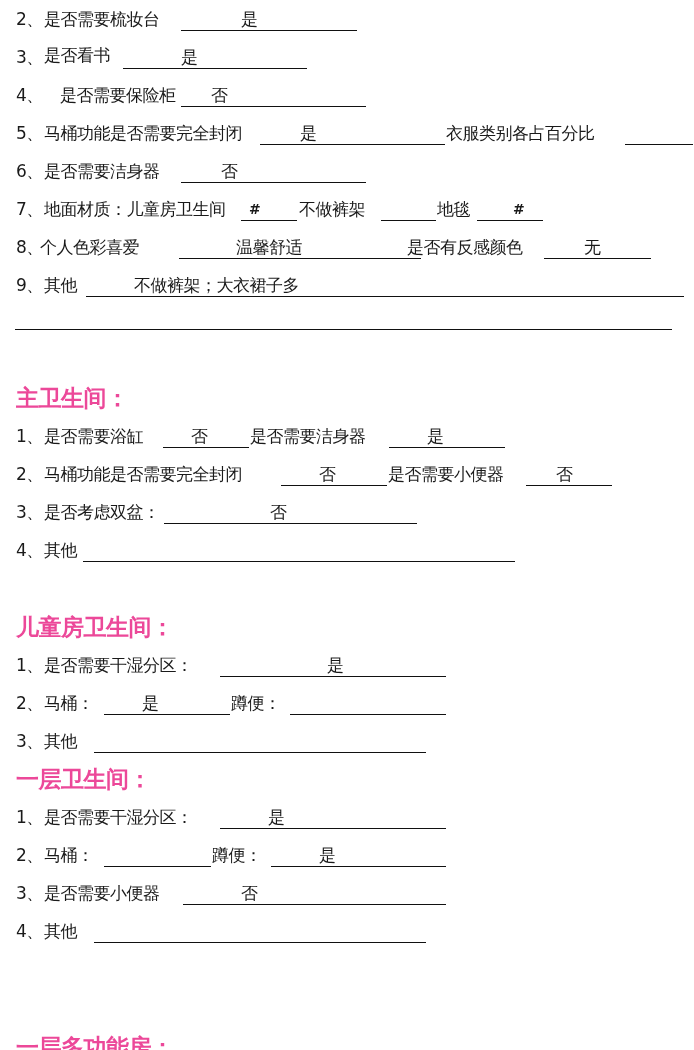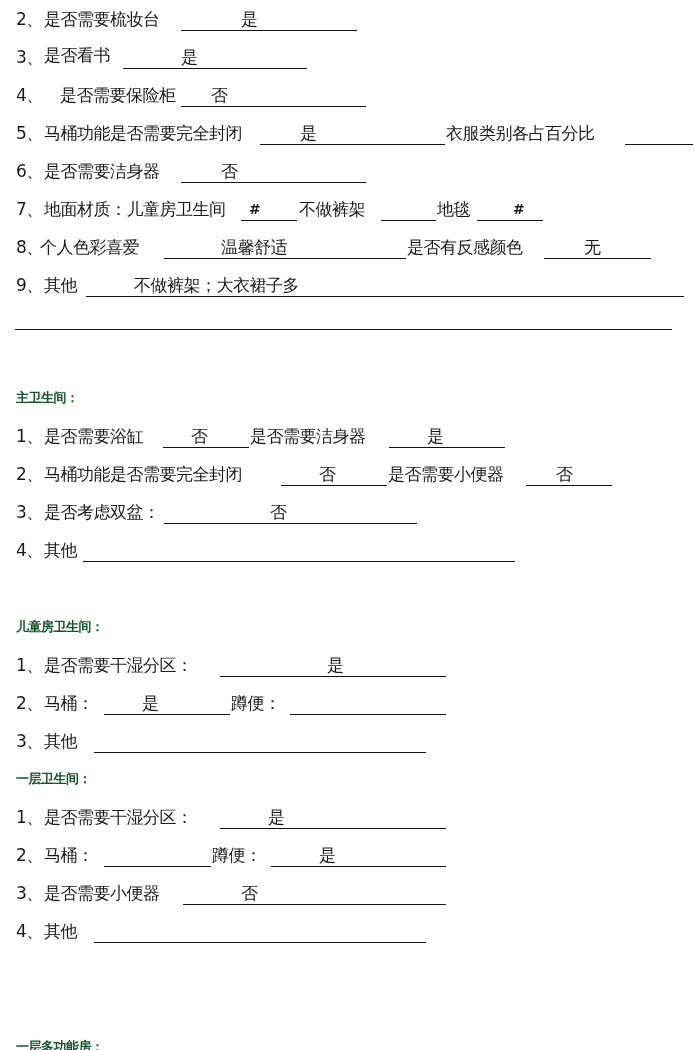--- a/index.html
+++ b/index.html
@@ -7,22 +7,22 @@
     width: 694px; height: 1050px; overflow: hidden; position: relative;
     font-family: "DejaVu Sans", "Liberation Sans", sans-serif;
     color: #1a1a1a;
   }
   .row {
     position: absolute; left: 16px; height: 26px;
     font-size: 17px; line-height: 26px; white-space: nowrap;
     letter-spacing: -0.5px;
   }
   .heading {
-    position: absolute; left: 16px; font-size: 13px; font-weight: bold;
-    line-height: 26px; color: #14532d; letter-spacing: -0.5px;
+    position: absolute; left: 16px; font-size: 23px; font-weight: bold;
+    line-height: 26px; color: #ec4899; letter-spacing: -0.5px;
   }
   .txt { position: absolute; top: 0; }
   .blank {
     position: absolute; top: 0; height: 24px;
     border-bottom: 1.5px solid #111;
     text-align: left;
   }
   .blank span { position: absolute; top: 0; }
   .line {
     position: absolute; height: 0; border-top: 1.5px solid #111;
@@ -87,21 +87,21 @@
   </div>
   <span class="txt" style="left:421px;">地毯</span>
   <div class="blank" style="left:461px;width:66px;">
     <span style="left:36px;font-size:14px;font-weight:bold;">#</span>
   </div>
 </div>
 
 <div class="row" style="top:234px;">
   <span class="txt" style="left:0;">8、</span>
   <span class="txt" style="left:24px;">个人色彩喜爱</span>
-  <div class="blank" style="left:148px;width:242px;">
+  <div class="blank" style="left:163px;width:242px;">
     <span style="left:57px;">温馨舒适</span>
   </div>
   <span class="txt" style="left:391px;">是否有反感颜色</span>
   <div class="blank" style="left:528px;width:107px;">
     <span style="left:40px;">无</span>
   </div>
 </div>
 
 <div class="row" style="top:272px;">
   <span class="txt" style="left:0;">9、</span>

